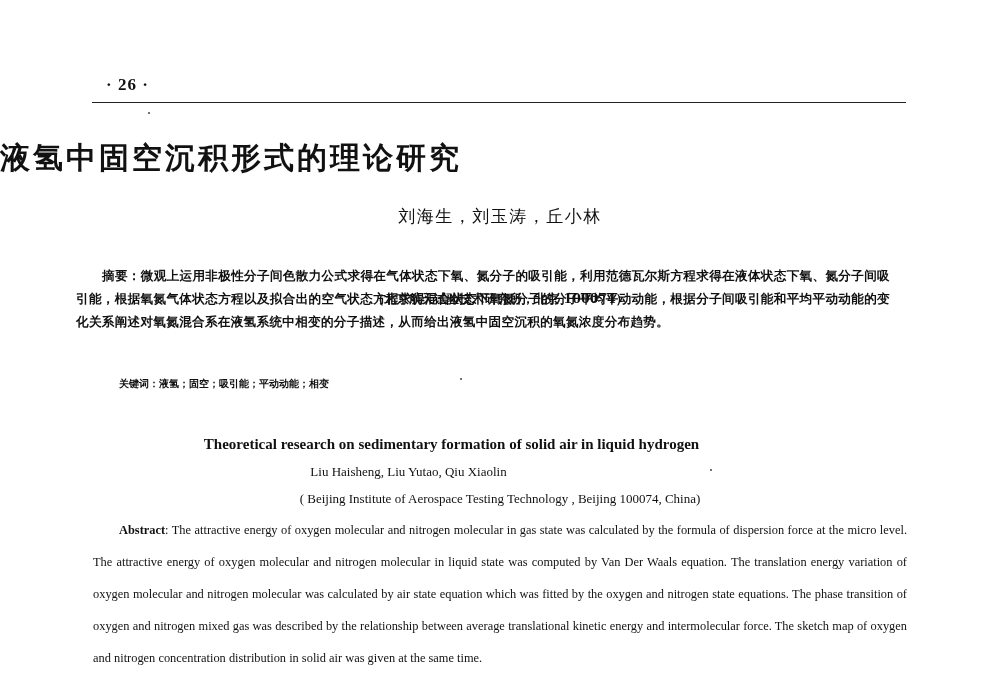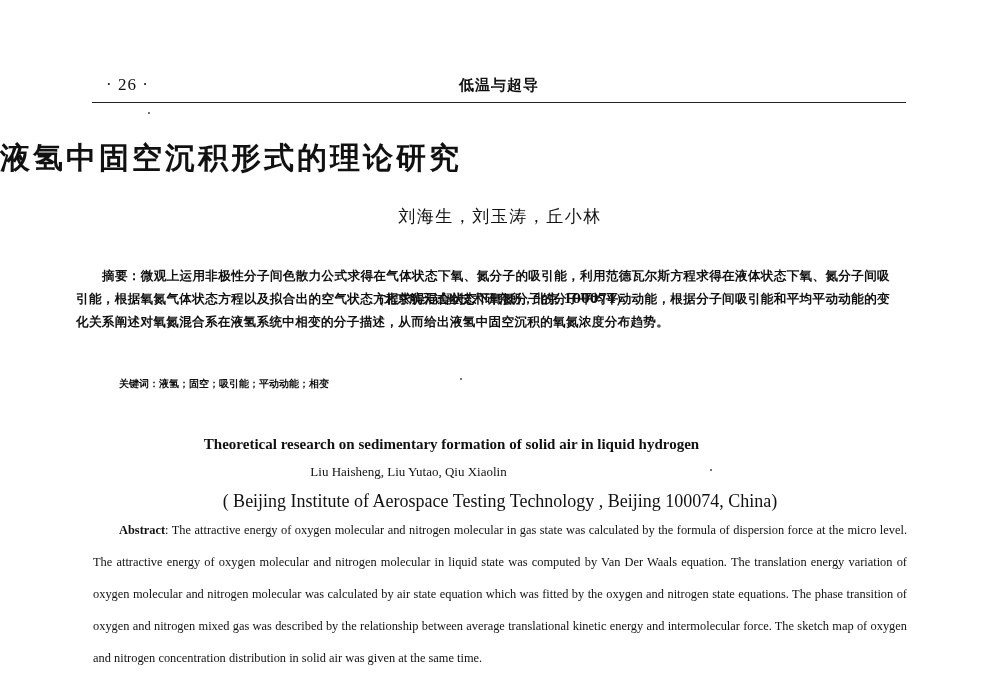--- a/index.html
+++ b/index.html
@@ -22,21 +22,21 @@
       width: 814px;
       height: 30px;
       border-bottom: 1.5px solid #222222;
     }
     .page-number {
       position: absolute;
       left: 14px;
       top: 3px;
       font-family: "Liberation Serif", serif;
       font-size: 17px;
-      font-weight: normal;
+      font-weight: bold;
       letter-spacing: 1px;
     }
     .journal-name {
       position: absolute;
       left: 0;
       right: 0;
       top: 4px;
       text-align: center;
       font-family: "DejaVu Serif", serif;
       font-size: 15px;
@@ -115,21 +115,21 @@
       font-family: "Liberation Serif", serif;
       font-size: 13px;
     }
     .en-affiliation {
       position: absolute;
       left: 0;
       width: 1000px;
       top: 491px;
       text-align: center;
       font-family: "Liberation Serif", serif;
-      font-size: 18px;
+      font-size: 13px;
     }
     .en-abstract {
       position: absolute;
       left: 93px;
       width: 814px;
       top: 514px;
       font-family: "Liberation Serif", serif;
       font-size: 12.4px;
       line-height: 32px;
       text-align: justify;
@@ -142,21 +142,20 @@
       height: 2px;
       background: #444;
       border-radius: 1px;
     }
   </style>
 </head>
 <body>
 
 <div class="page-header">
   <span class="page-number">· 26 ·</span>
-  <div class="journal-name">低温与超导</div>
 </div>
 
 <div class="cn-title">液氢中固空沉积形式的理论研究</div>
 <div class="cn-authors">刘海生，刘玉涛，丘小林</div>
 <div class="cn-affiliation">（北京航天试验技术研究所，北京 100074）</div>
 
 <div class="cn-abstract">
   <span class="label">摘要：</span><span>微观上运用非极性分子间色散力公式求得在气体状态下氧、氮分子的吸引能，利用范德瓦尔斯方程求得在液体状态下氧、氮分子间吸引能，根据氧氮气体状态方程以及拟合出的空气状态方程求得混合状态下氧氮分子的分子平均平动动能，根据分子间吸引能和平均平动动能的变化关系阐述对氧氮混合系在液氢系统中相变的分子描述，从而给出液氢中固空沉积的氧氮浓度分布趋势。</span>
 </div>
 

